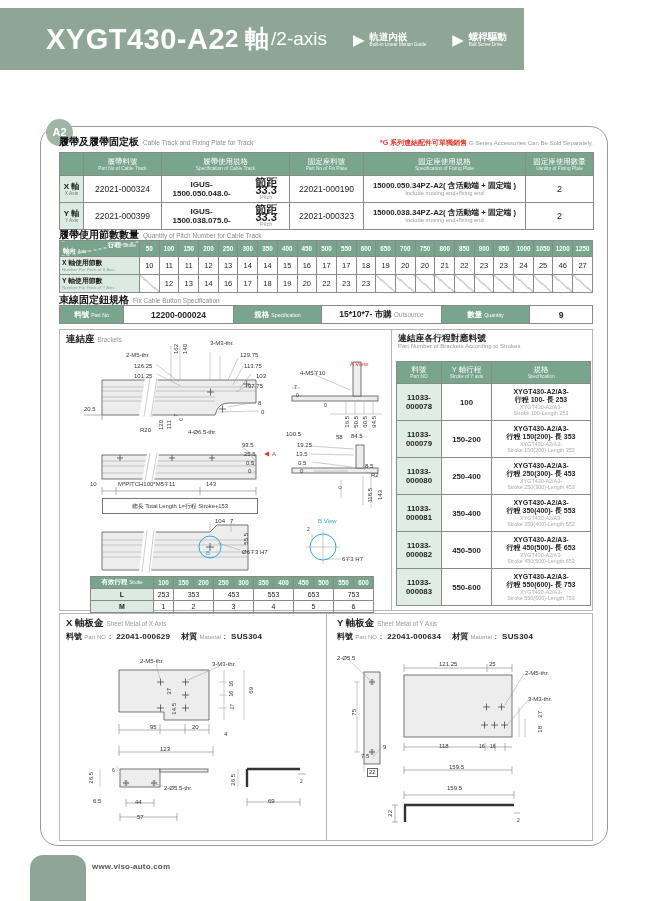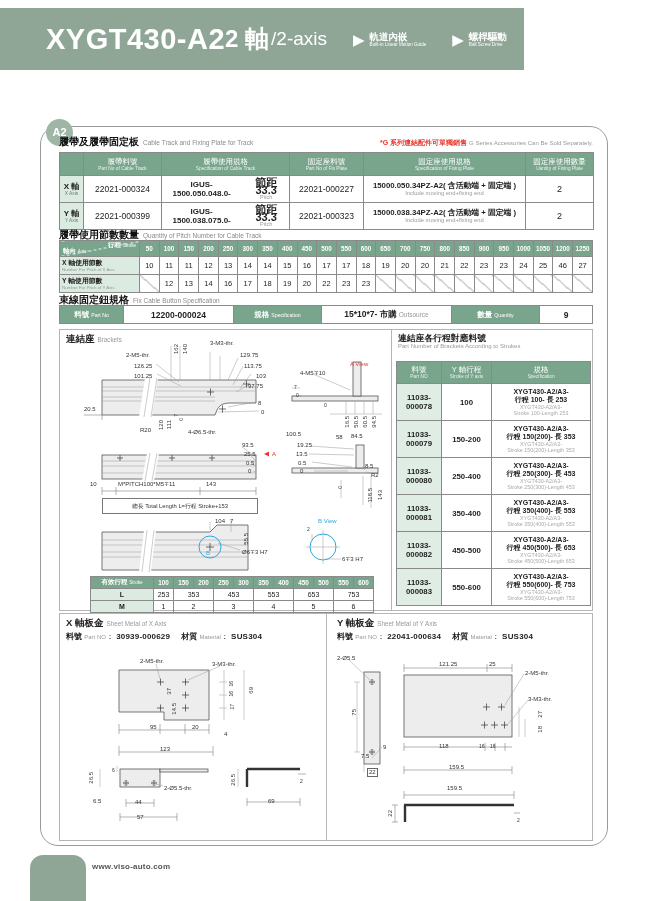--- a/index.html
+++ b/index.html
@@ -201,21 +201,21 @@
         <td class="pn">22021-000324</td>
         <td>
               <div class="specline">
                 <span>IGUS-1500.050.048.0-</span>
                 <span class="pitchwrap">
                   <span class="pcn">節距 33.3</span>
                   <span class="pen">Pitch</span>
                 </span>
               </div>
             </td>
-        <td class="pn">22021-000227</td>
+        <td class="pn">22021-000190</td>
         <td class="fixspec">
               <div class="l1">15000.050.34PZ-A2( 含活動端 + 固定端 )</div>
               <div class="l2">Include moving end+fixing end</div>
             </td>
         <td class="qty">2</td>
       </tr>
       <tr>
         <td class="lab axcell">
               <span class="cn">Y 軸</span>
               <span class="en">Y Axis</span>
@@ -348,21 +348,21 @@
           <span>料號</span>
           <i>Part No</i>
         </div>
       <div class="c v" style="width:110px">
           <span>12200-000024</span>
         </div>
       <div class="c g" style="width:88px">
           <span>規格</span>
           <i>Specification</i>
         </div>
-      <div class="c v" style="width:130px">
+      <div class="c v" style="width:120px">
           <span>15*10*7- 市購</span>
           <i>Outsource</i>
         </div>
       <div class="c g" style="width:88px">
           <span>數量</span>
           <i>Quantity</i>
         </div>
       <div class="c v" style="flex:1">
           <span>9</span>
         </div>
@@ -602,21 +602,21 @@
     </div>
 
     <div class="secbox s5">
 
       <div class="pane" style="left:0;width:267px;border-right:0.9px solid #b5b5b5;">
         <div class="pane-title">
           <span>X 軸板金</span><span class="en">Sheet Metal of X Axis</span>
         </div>
         <div class="partrow">
           <b>料號</b> <i>Part NO</i>：
-          <span class="val">30939-000629</span>&nbsp;&nbsp;&nbsp;&nbsp;
+          <span class="val">22041-000629</span>&nbsp;&nbsp;&nbsp;&nbsp;
           <b>材質</b> <i>Material</i>：
           <span class="val">SUS304</span>
         </div>
         <div class="draw">
           <svg width="267" height="228" viewBox="0 0 267 228">
 
             <path class="plate" d="M59,56 H149 V106 H104 V98 H59 Z"></path>
             <path class="cross" d="M97,68 h7 M100.5,64.5 v7 M97,94 h7 M100.5,90.5 v7 M122,68 h7 M125.5,64.5 v7 M122,81 h7 M125.5,77.5 v7 M122,94 h7 M125.5,90.5 v7"></path>
             <path class="thin" d="M96,50 L100,65 M160,52 L128,66 M164,56 V106 M184,56 V106 M159,68 h8 M159,81 h8 M159,94 h8"></path>
             <path class="dimline" d="M59,116 H149 M59,110 V120 M100,110 V120 M125,110 V120 M149,110 V120 M59,138 H153 M59,132 V142 M153,132 V142"></path>

